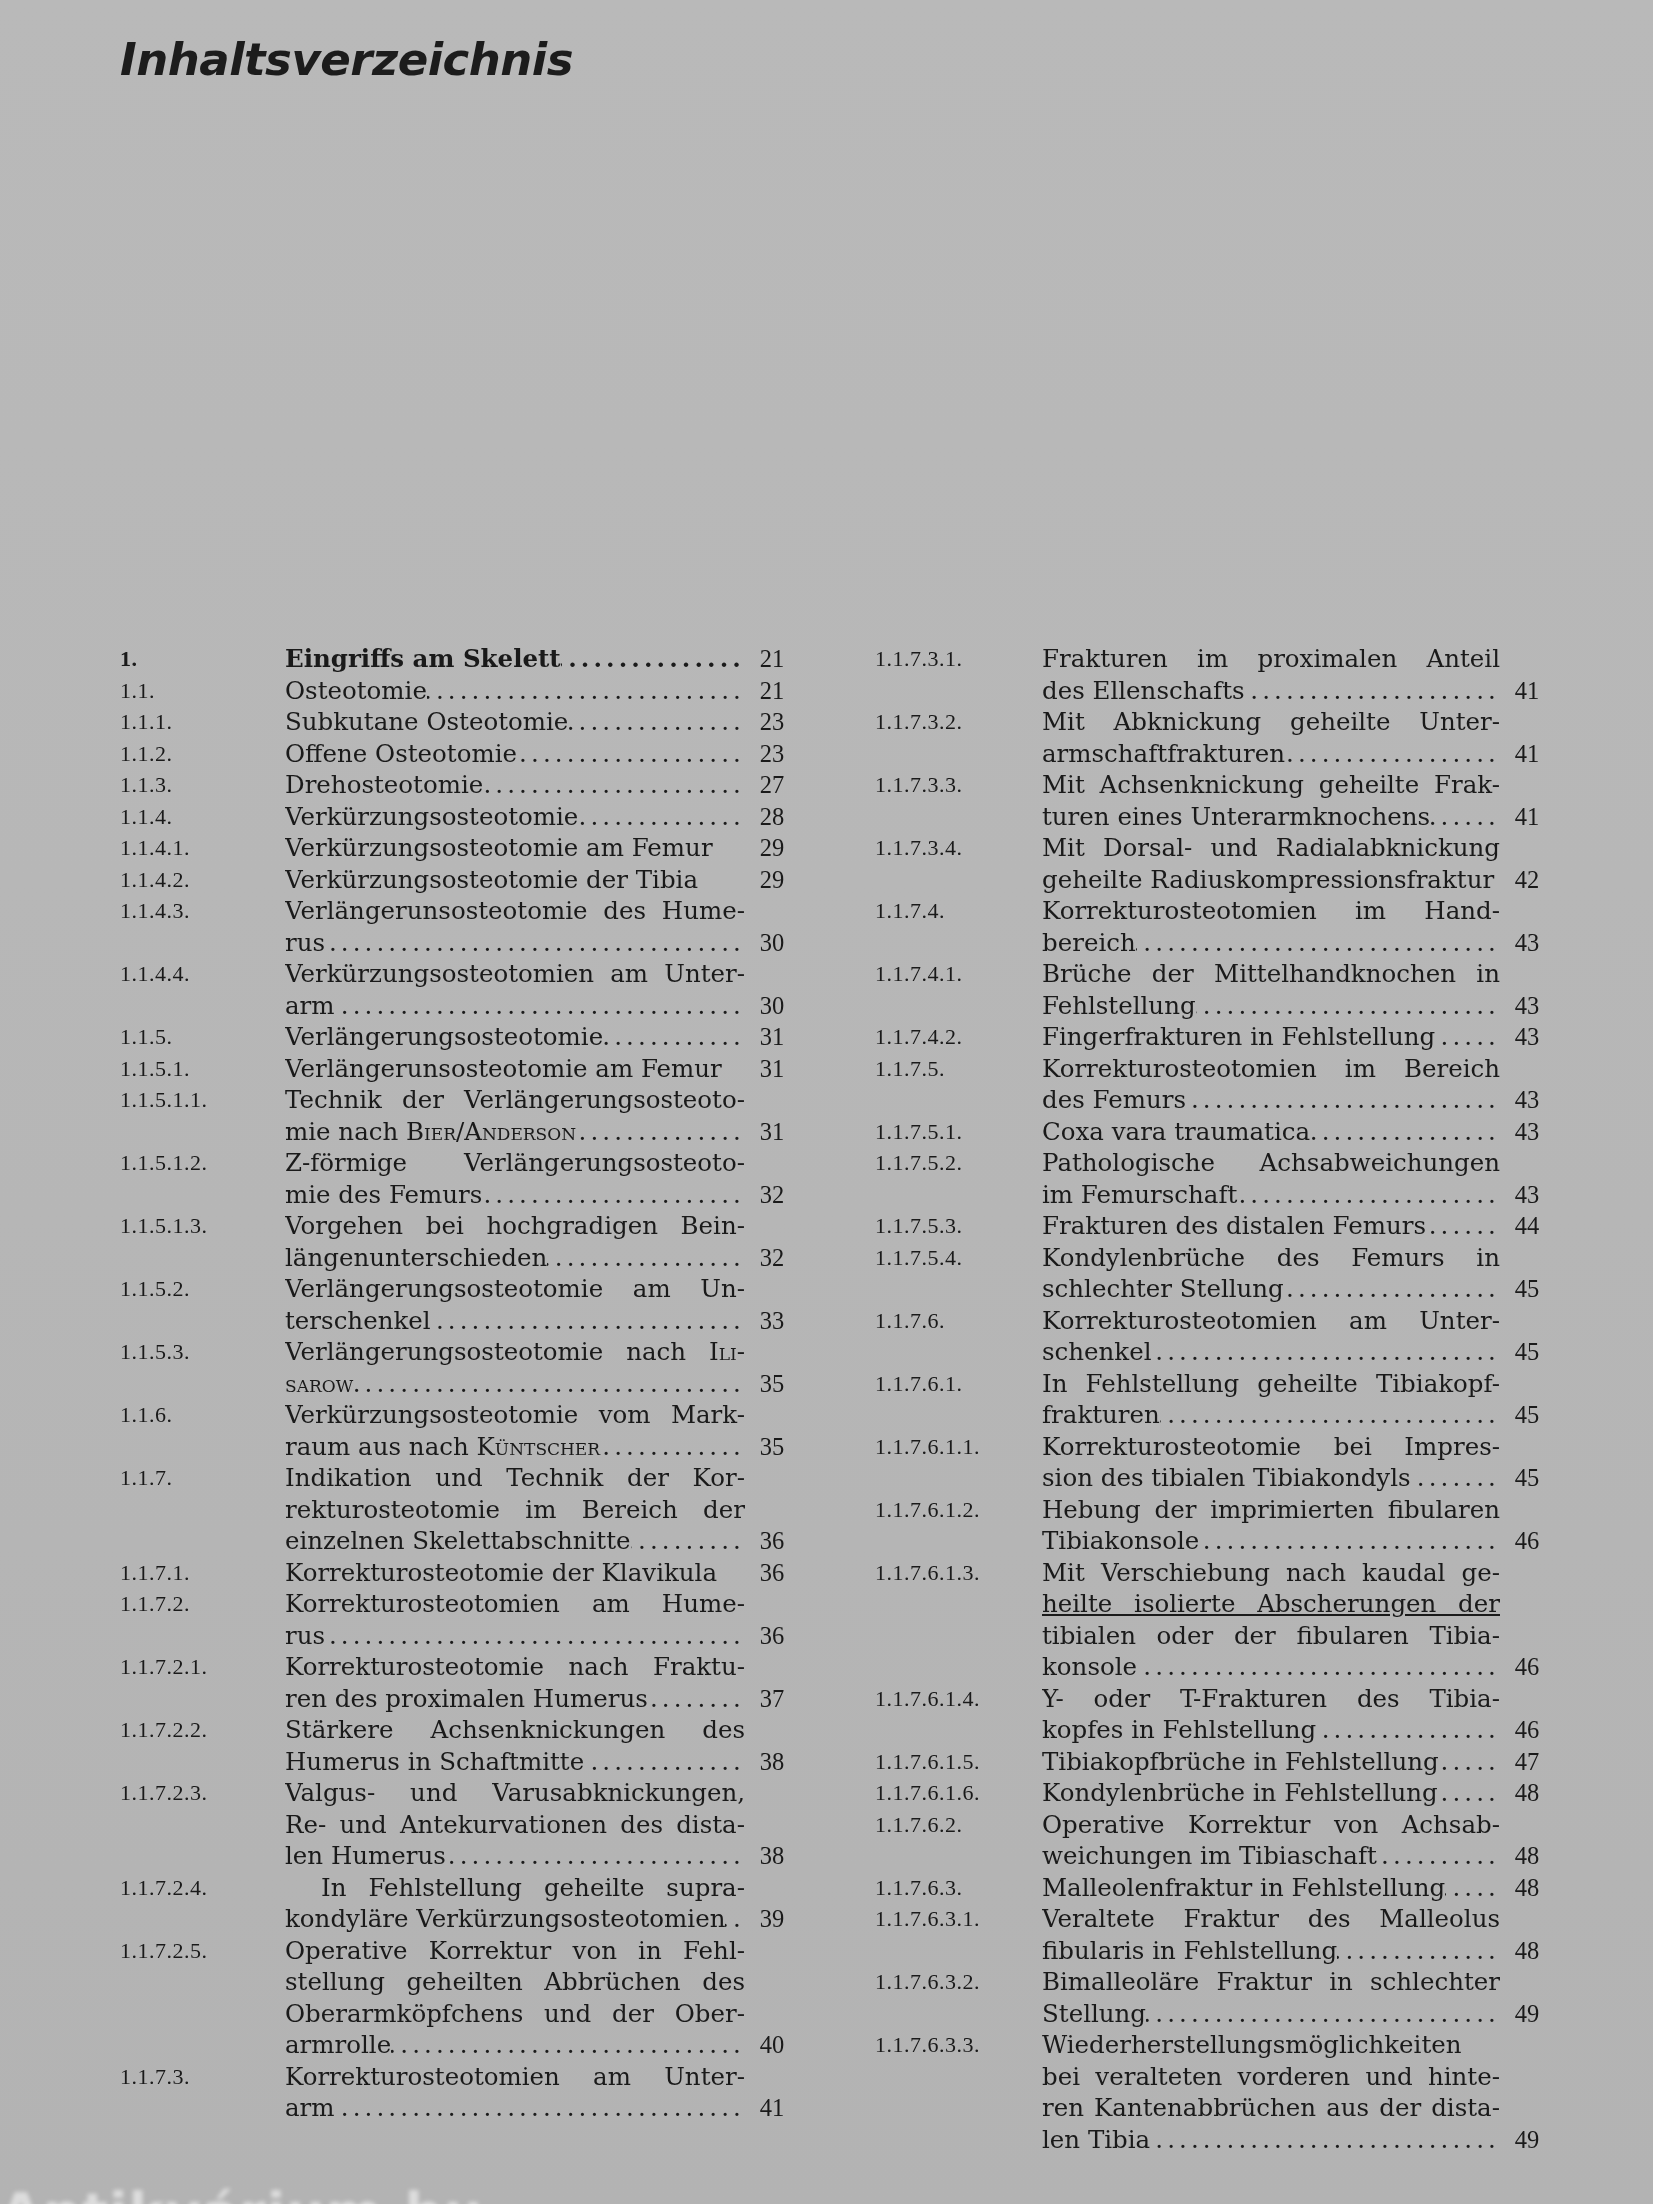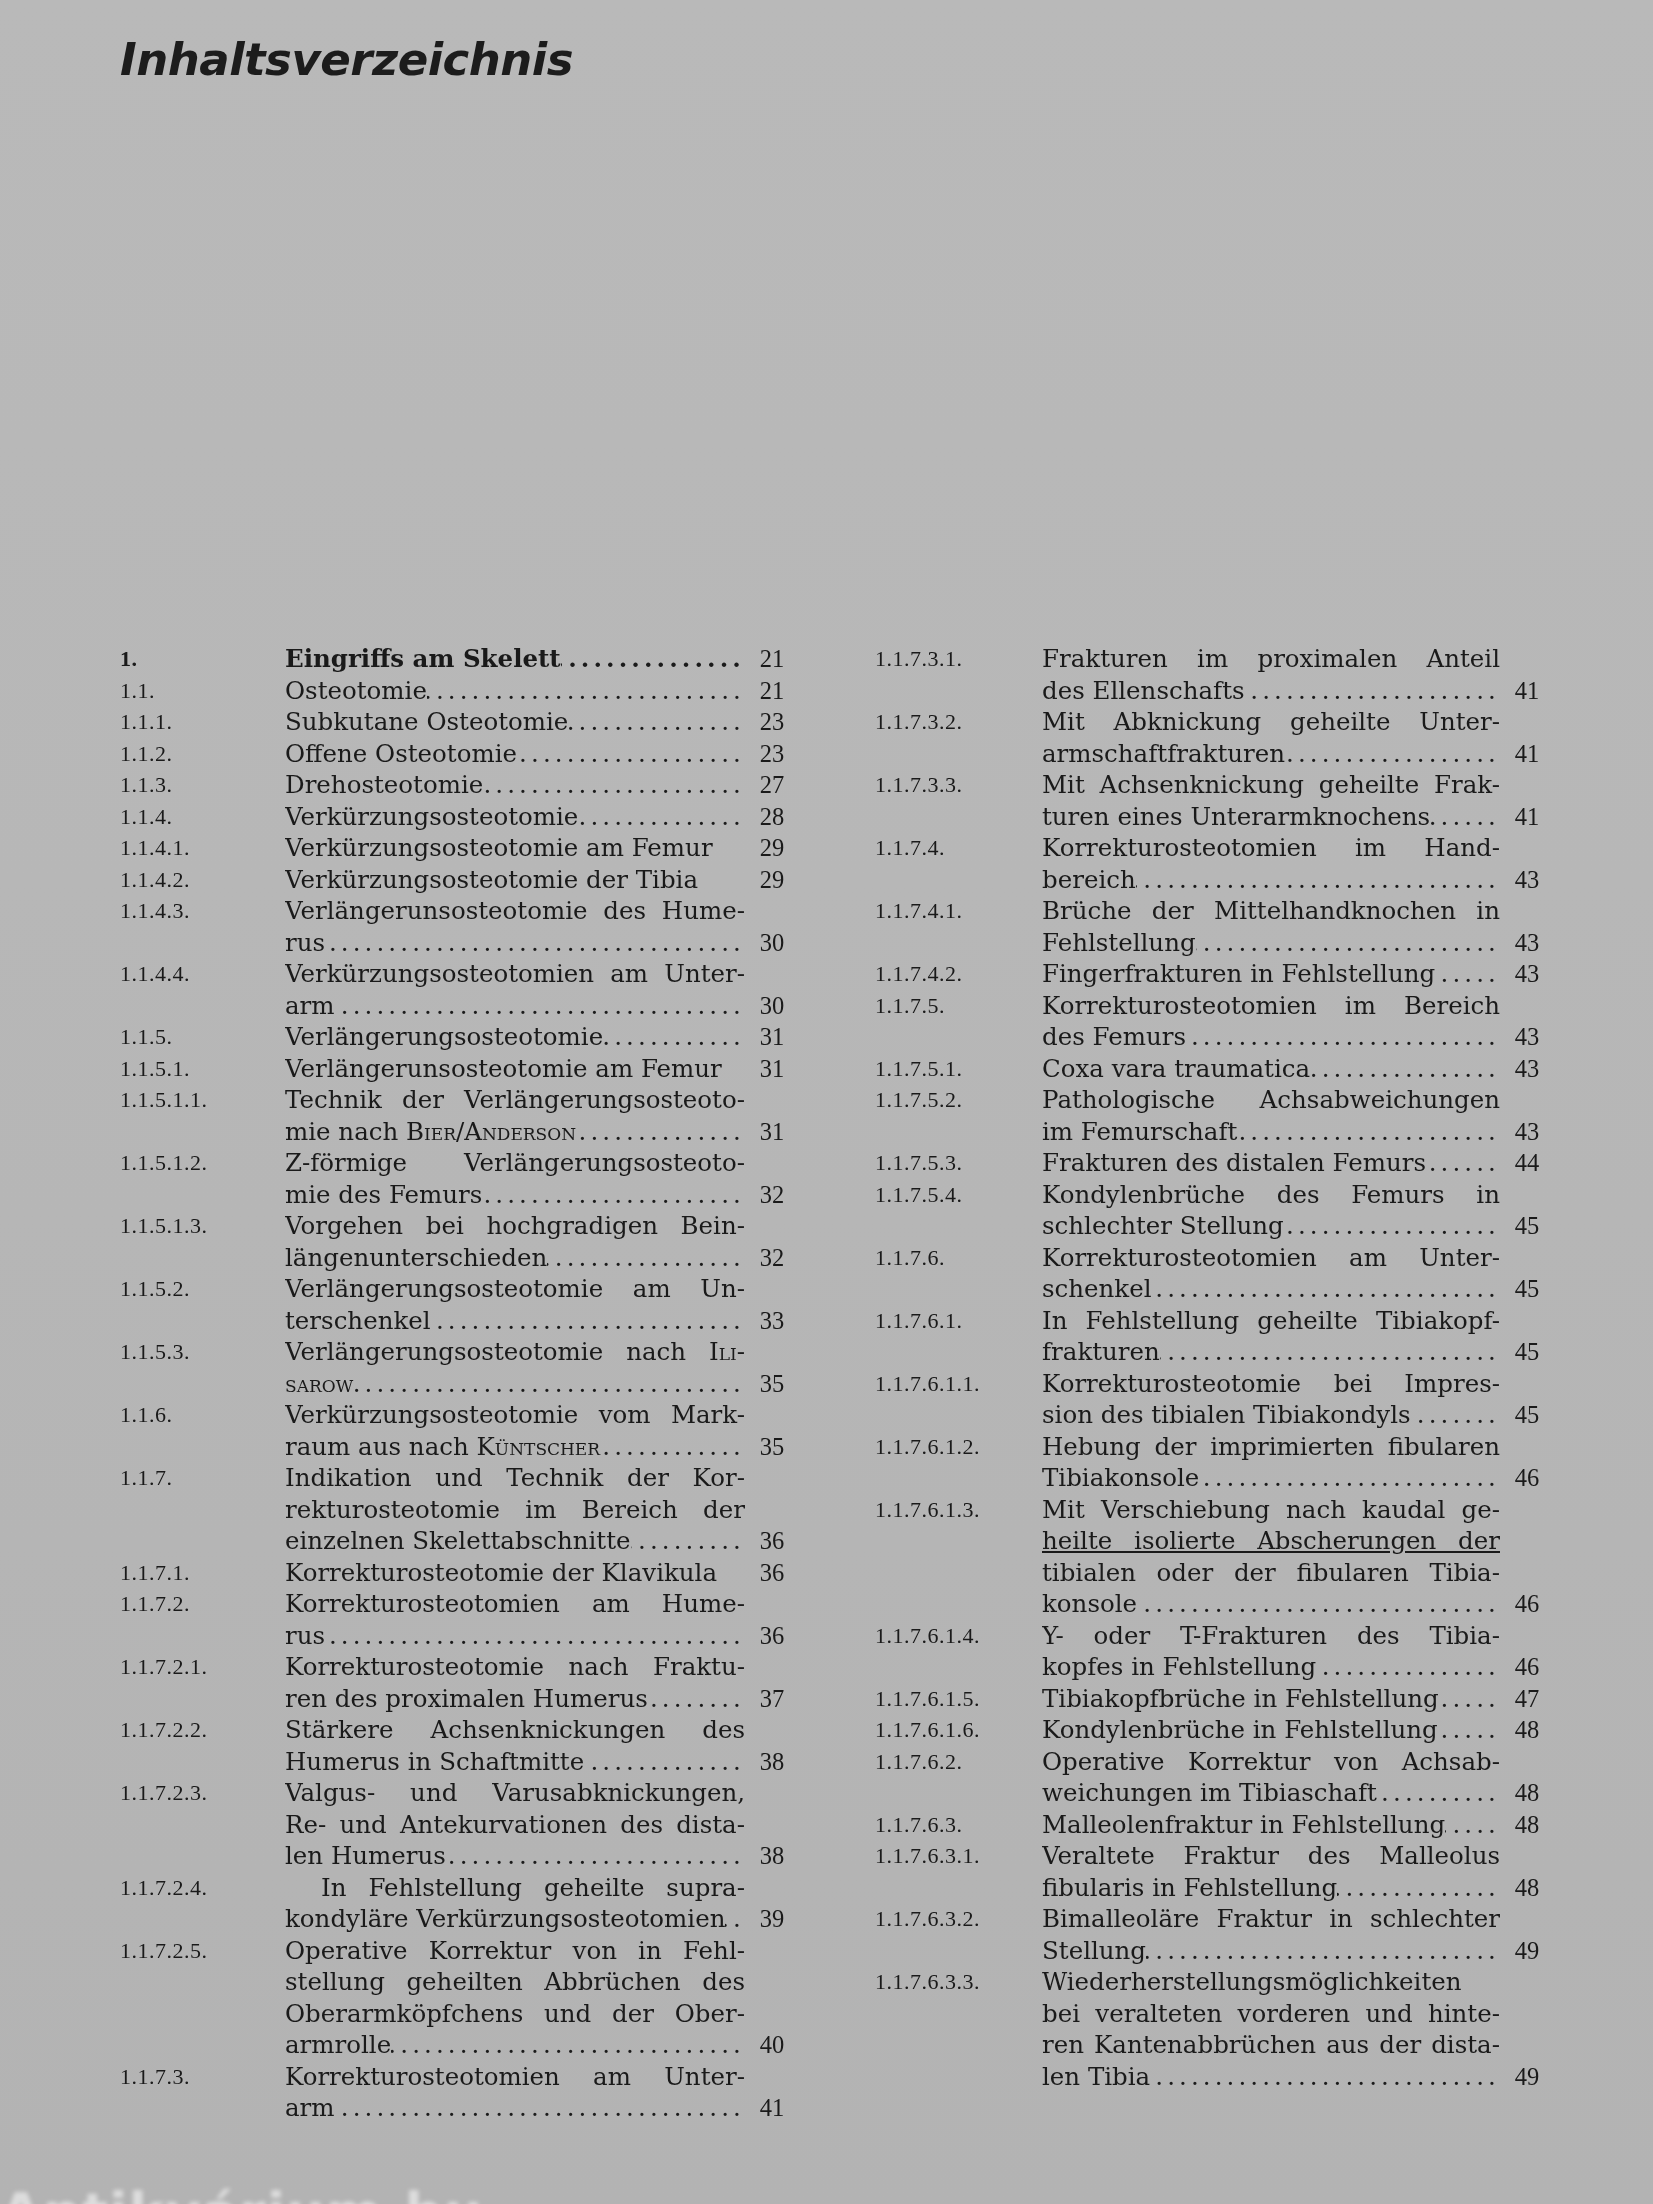--- a/index.html
+++ b/index.html
@@ -412,20 +412,30 @@
       <div class="toc-title">
         <span class="toc-line" style="text-align: justify; text-align-last: justify; white-space: normal;">Mit Achsenknickung geheilte Frak-</span>
         <span class="toc-line last">
           <span class="t">turen eines Unterarmknochens</span>
           <span class="dots">............................................................</span>
         </span>
       </div>
       <div class="toc-page">41</div>
     </div>
     <div class="toc-entry">
+      <div class="toc-num">1.1.7.3.4.</div>
+      <div class="toc-title">
+        <span class="toc-line" style="text-align: justify; text-align-last: justify; white-space: normal;">Mit Dorsal- und Radialabknickung</span>
+        <span class="toc-line last">
+          <span class="t">geheilte Radiuskompressionsfraktur</span>
+        </span>
+      </div>
+      <div class="toc-page">42</div>
+    </div>
+    <div class="toc-entry">
       <div class="toc-num">1.1.7.4.</div>
       <div class="toc-title">
         <span class="toc-line" style="text-align: justify; text-align-last: justify; white-space: normal;">Korrekturosteotomien im Hand-</span>
         <span class="toc-line last">
           <span class="t">bereich</span>
           <span class="dots">............................................................</span>
         </span>
       </div>
       <div class="toc-page">43</div>
     </div>

